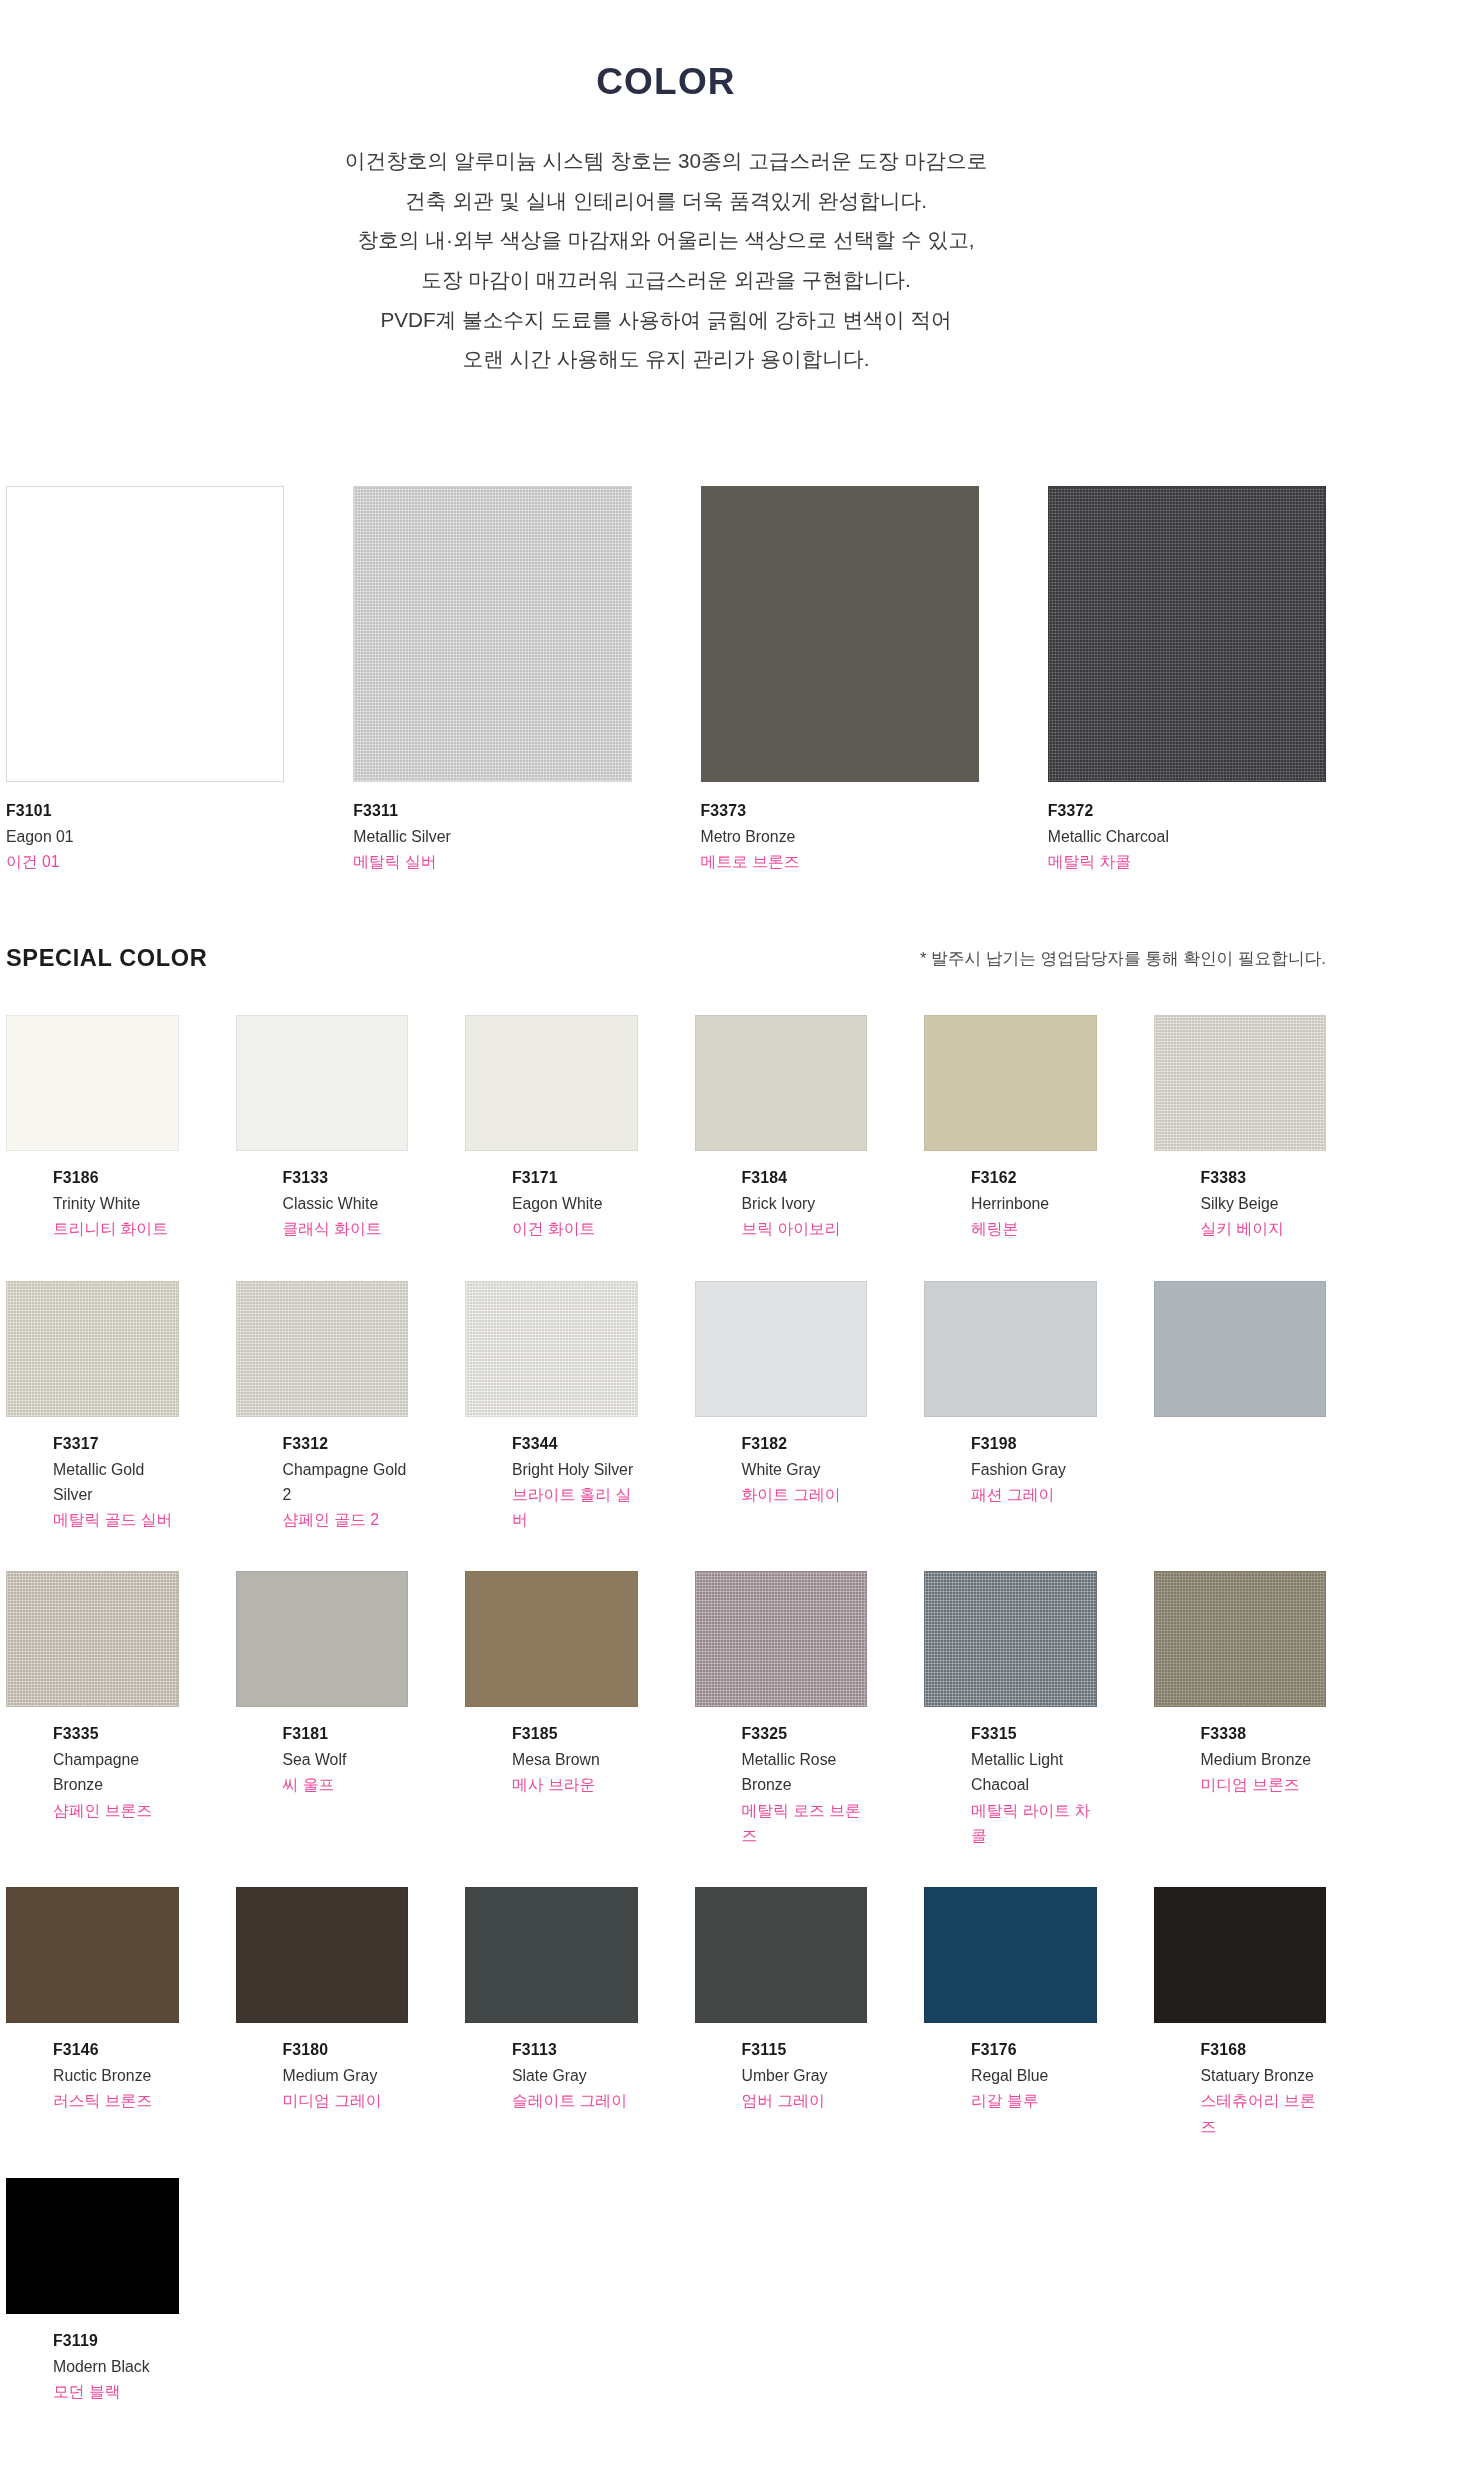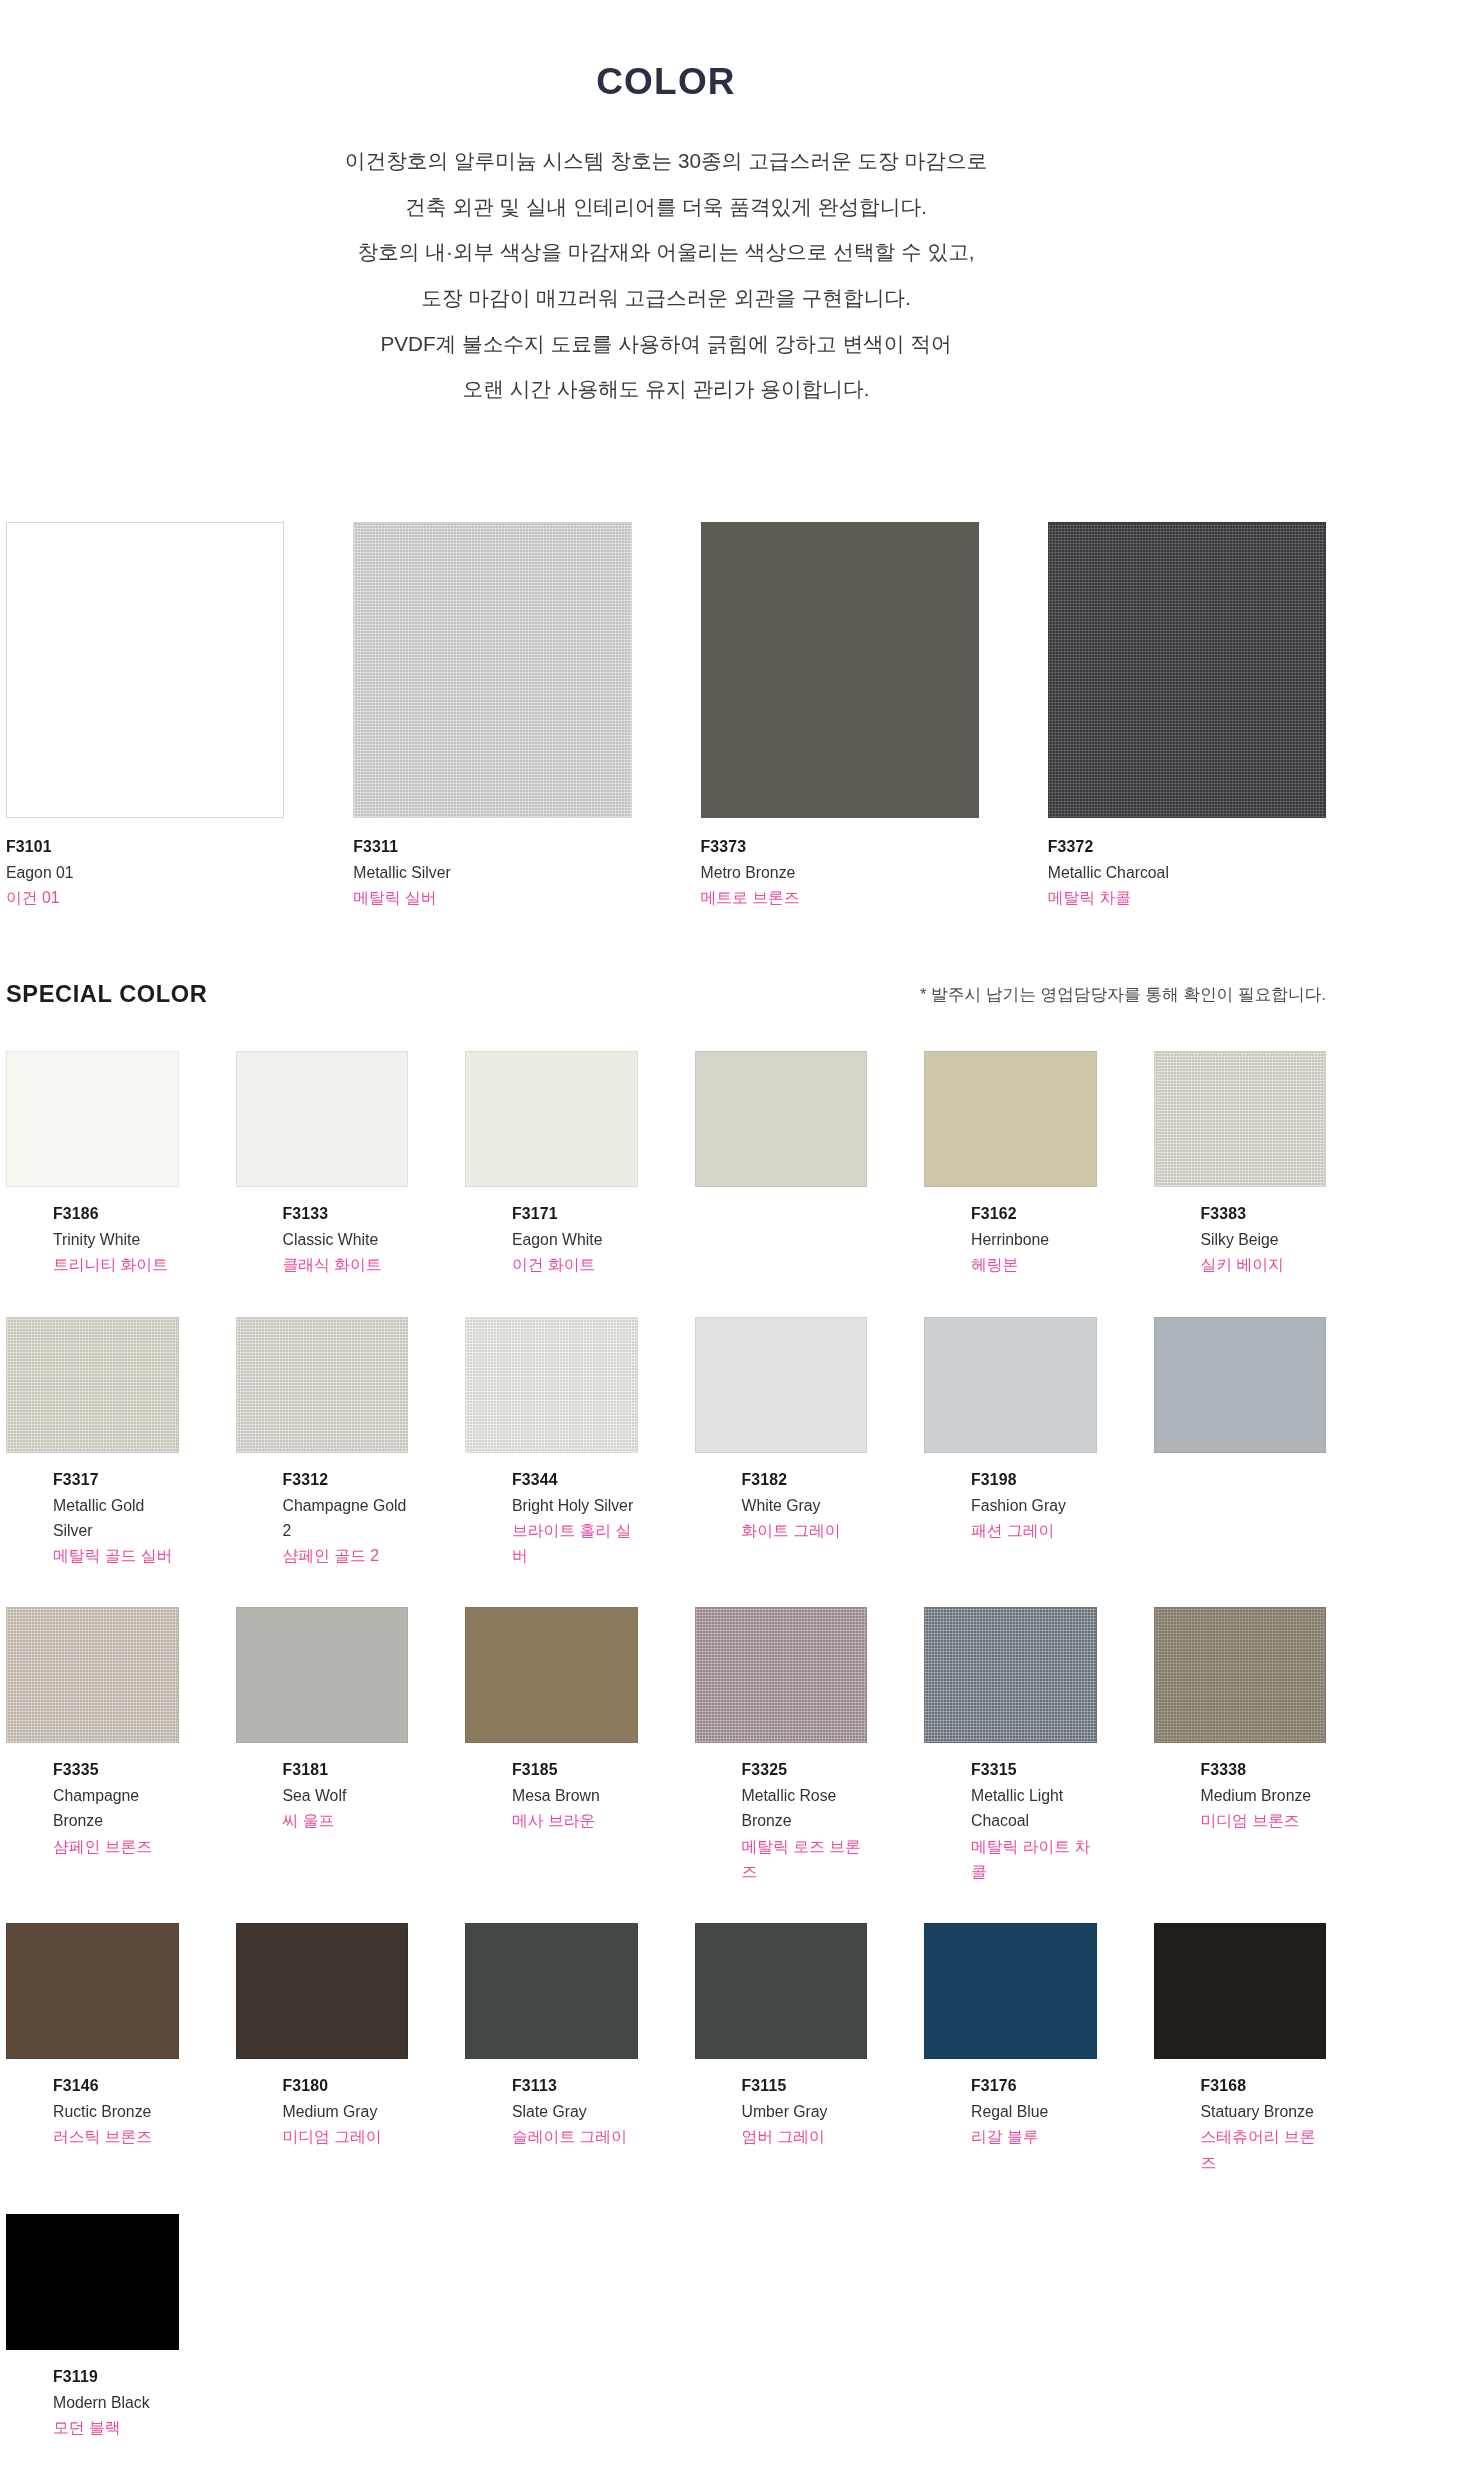--- a/index.html
+++ b/index.html
@@ -34,21 +34,21 @@
   }
 
   .intro {
     text-align: center;
     margin-top: 39px;
     font-size: 20.7px;
     line-height: 1.82;
     color: #3a3a3a;
     font-weight: 400;
   }
-  .intro p { margin: 8px; }
+  .intro p { margin: 2px; }
 
   
   .section {
     width: 1320px;
     margin: 0 auto;
   }
 
   .section-head {
     display: flex;
     align-items: flex-end;
@@ -233,20 +233,25 @@
         <div class="sp-card">
           <div class="swatch" style="background: rgb(237, 236, 228);"></div>
           <div class="meta">
             <div class="code">F3171</div>
             <div class="name-en">Eagon White</div>
             <div class="name-ko">이건 화이트</div>
           </div>
         </div>
         <div class="sp-card">
           <div class="swatch" style="background: rgb(215, 212, 202);"></div>
+          <div class="meta">
+            <div class="code">F3184</div>
+            <div class="name-en">Brick Ivory</div>
+            <div class="name-ko">브릭 아이보리</div>
+          </div>
         </div>
         <div class="sp-card">
           <div class="swatch" style="background: rgb(207, 199, 169);"></div>
           <div class="meta">
             <div class="code">F3162</div>
             <div class="name-en">Herrinbone</div>
             <div class="name-ko">헤링본</div>
           </div>
         </div>
         <div class="sp-card">

